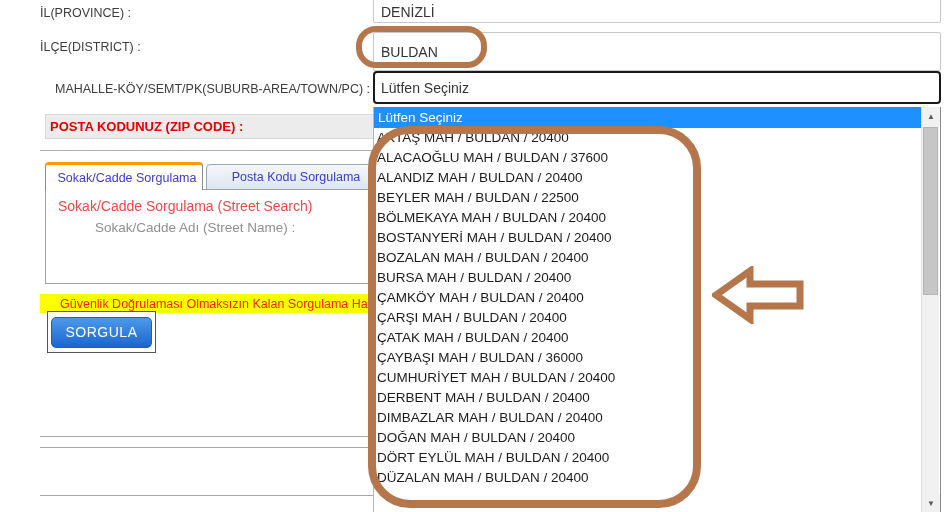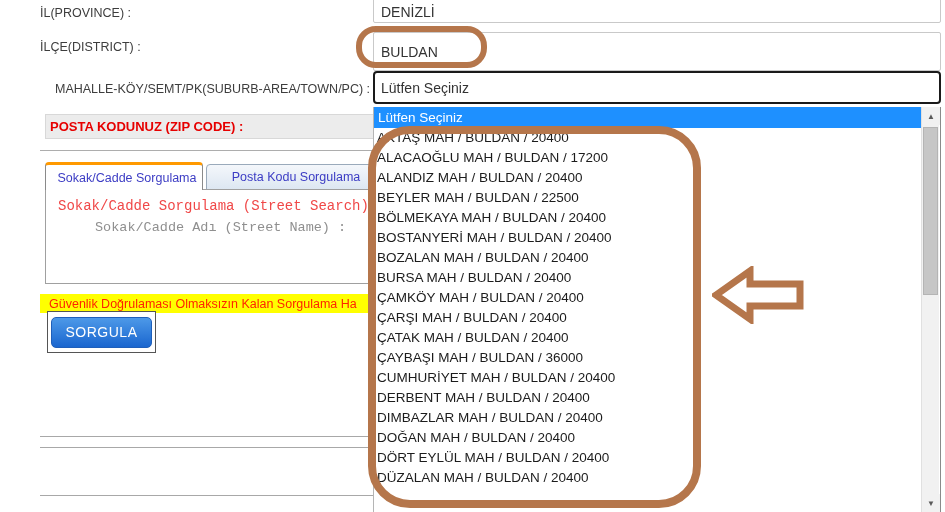--- a/index.html
+++ b/index.html
@@ -46,30 +46,30 @@
   }
   .tab-inactive {
     left:206px; top:164px; width:180px; height:26px;
     background:linear-gradient(#f4f7fb,#dde7f2);
     border:1px solid #9aaabb; border-radius:4px 4px 0 0;
   }
 
   
   .panel {
     position:absolute; left:45px; top:189px; width:340px; height:95px;
-    background:#fff; border:1px solid #a0a0a0; z-index:1;font-family:Liberation Mono, monospace;
+    background:#fff; border:1px solid #a0a0a0; z-index:1;
   }
   .panel-title { position:absolute; left:12px; top:8px; font-size:14px; color:#f04848; white-space:nowrap; }
   .street-label { position:absolute; left:12px; top:30px; font-size:13.5px; color:#8f8f8f; white-space:nowrap;margin-left:37px; }
 
   
   .warning {
     position:absolute; left:40px; top:294px; width:345px; height:19px;
     background:#ffff00; color:#ff2400; font-size:12.5px;
-    display:flex; align-items:center; white-space:nowrap; overflow:hidden; padding-left:9px;
+    display:flex; align-items:center; white-space:nowrap; overflow:hidden; padding-left:20px;
   }
   .btn-outer {
     position:absolute; left:47px; top:311px; width:109px; height:42px;
     background:#fff; border:1px solid #555; display:flex; align-items:center; justify-content:center;
   }
   .btn-query {
     width:101px; height:31px; border:1px solid #1f5fba; border-radius:5px;
     background:linear-gradient(#4d99e8,#1a66cf); color:#fff; font-size:14px;
     font-family:"Liberation Sans", sans-serif; display:flex; align-items:center; justify-content:center;
     letter-spacing:0.5px; cursor:pointer;
@@ -139,21 +139,21 @@
   </div>
 
   <div class="bottom-line bl-1"></div>
   <div class="bottom-line bl-2"></div>
   <div class="bottom-line bl-3"></div>
 
   <div class="listbox">
     <div class="list-selected">Lütfen Seçiniz</div>
     <div class="list-options">
       <div class="list-option">AKTAŞ MAH / BULDAN / 20400</div>
-      <div class="list-option">ALACAOĞLU MAH / BULDAN / 17200</div>
+      <div class="list-option">ALACAOĞLU MAH / BULDAN / 37600</div>
       <div class="list-option">ALANDIZ MAH / BULDAN / 20400</div>
       <div class="list-option">BEYLER MAH / BULDAN / 22500</div>
       <div class="list-option">BÖLMEKAYA MAH / BULDAN / 20400</div>
       <div class="list-option">BOSTANYERİ MAH / BULDAN / 20400</div>
       <div class="list-option">BOZALAN MAH / BULDAN / 20400</div>
       <div class="list-option">BURSA MAH / BULDAN / 20400</div>
       <div class="list-option">ÇAMKÖY MAH / BULDAN / 20400</div>
       <div class="list-option">ÇARŞI MAH / BULDAN / 20400</div>
       <div class="list-option">ÇATAK MAH / BULDAN / 20400</div>
       <div class="list-option">ÇAYBAŞI MAH / BULDAN / 36000</div>

